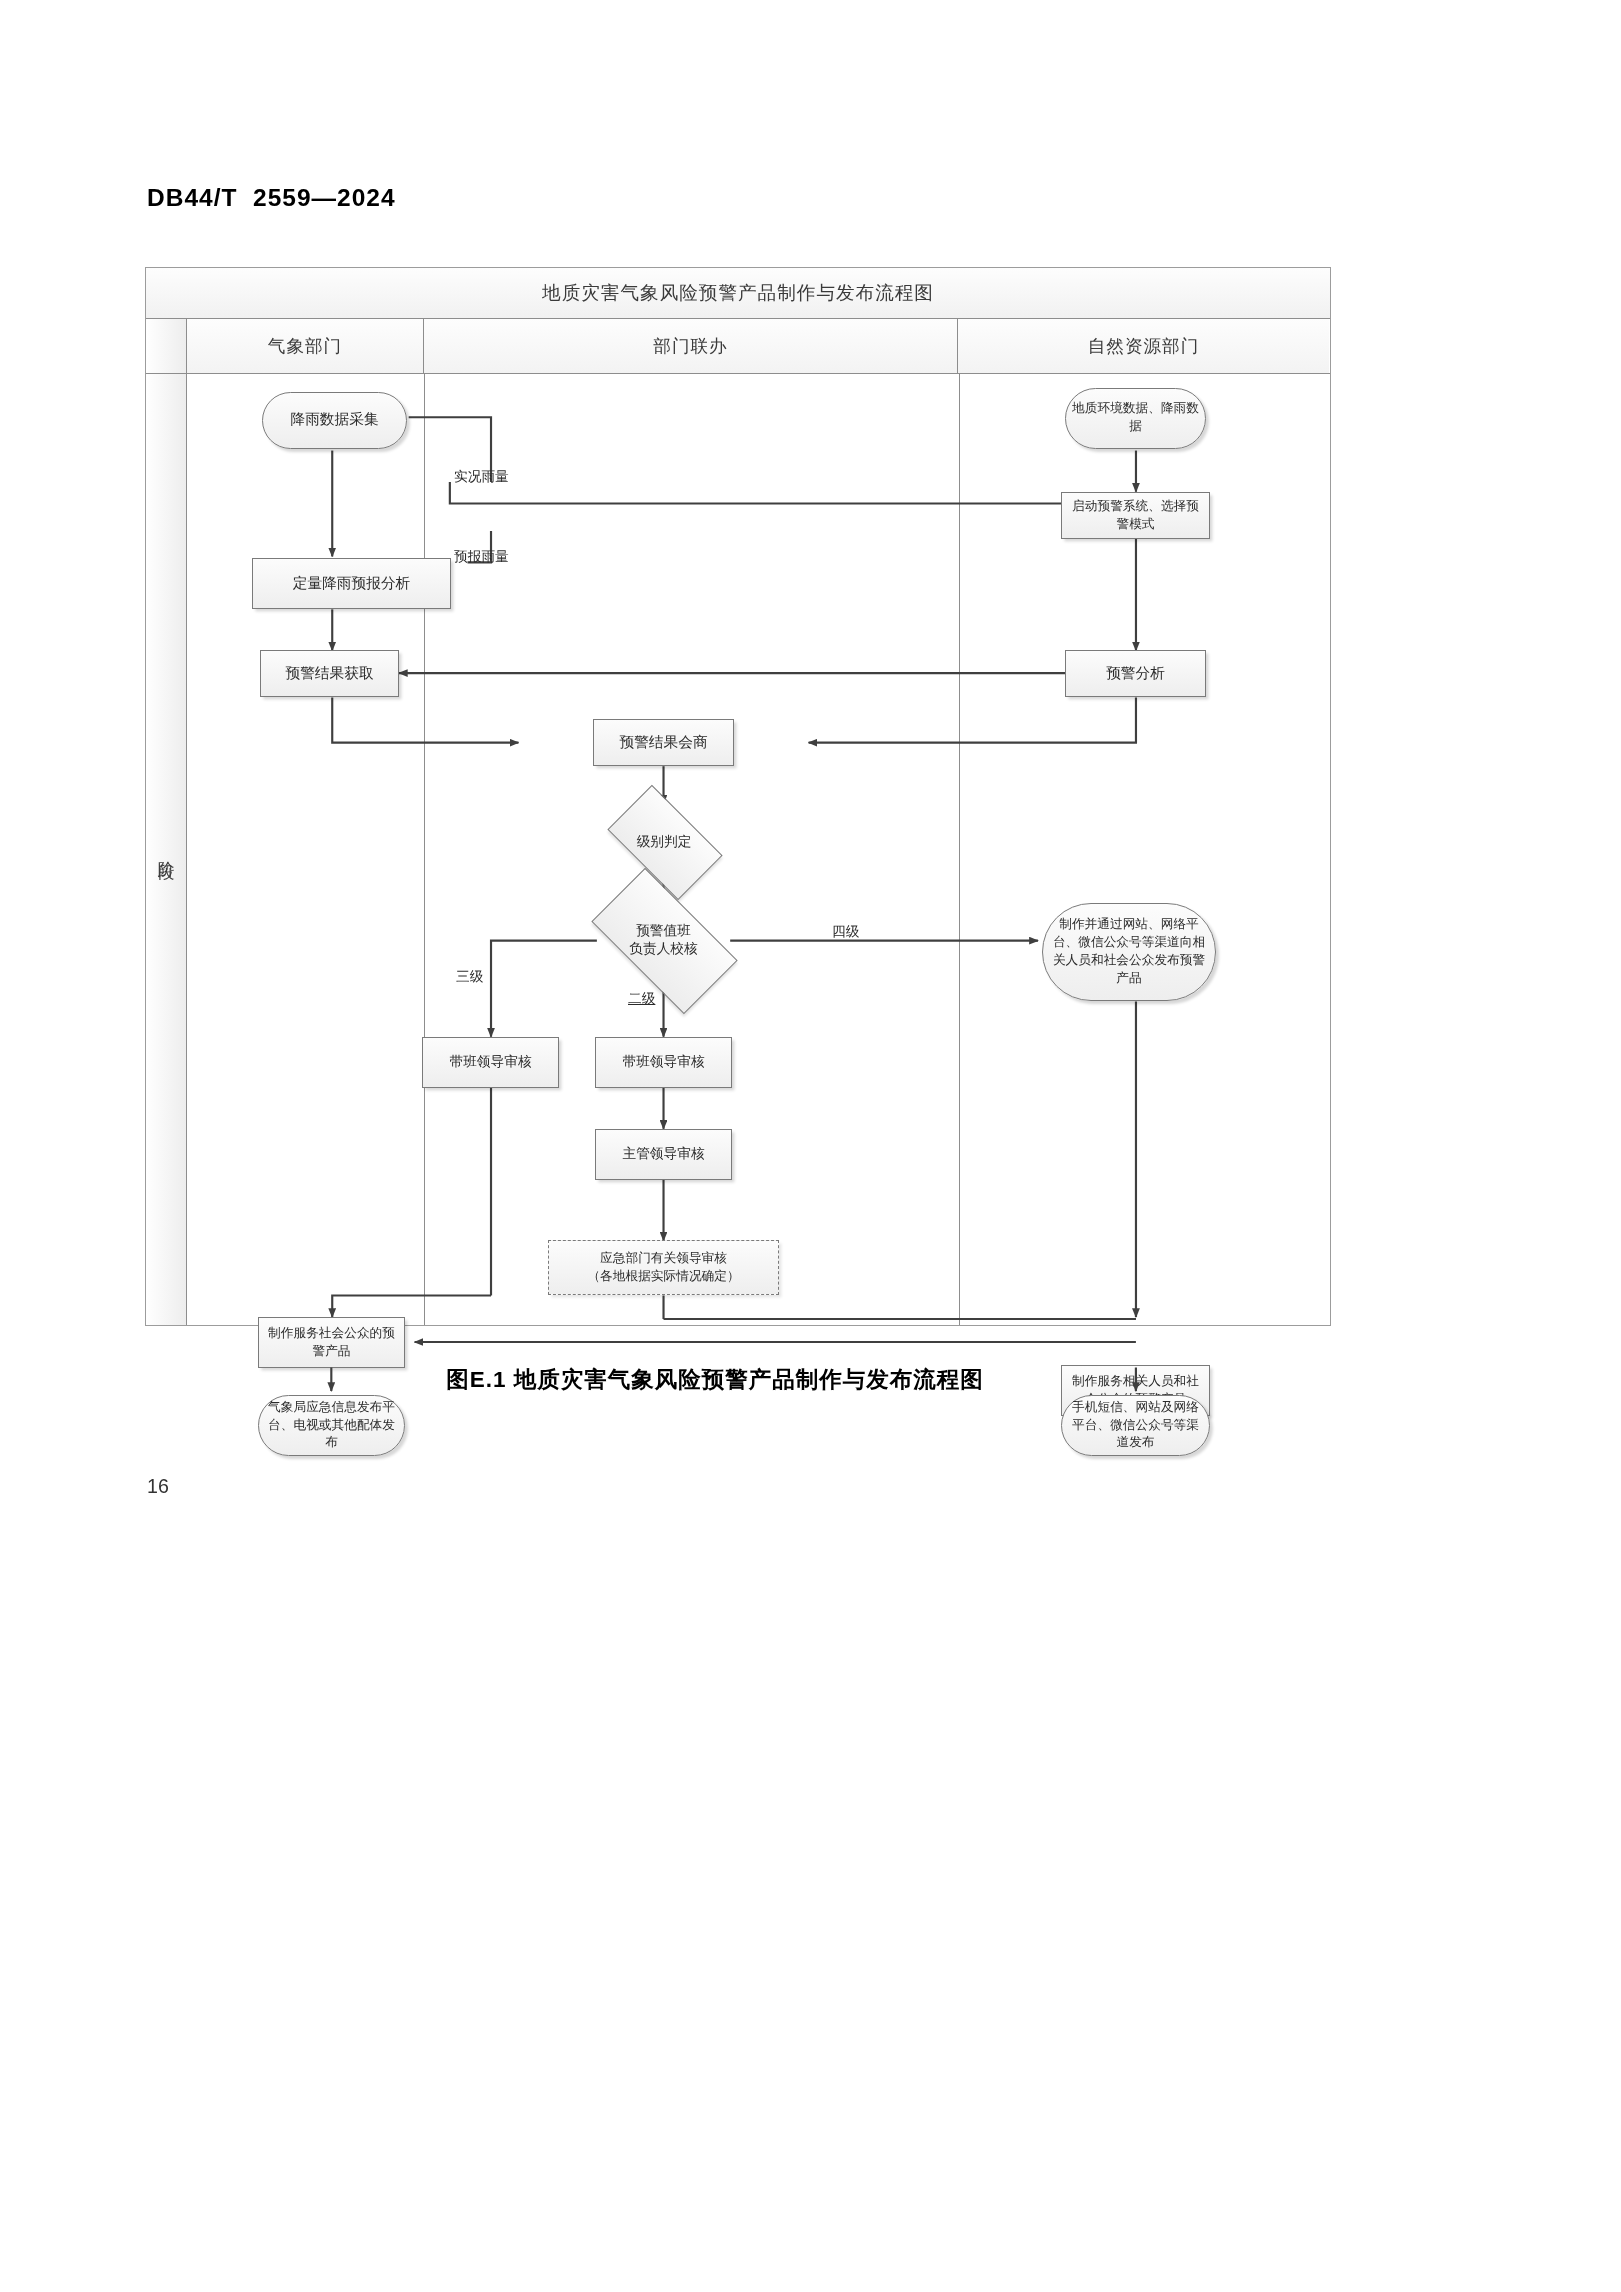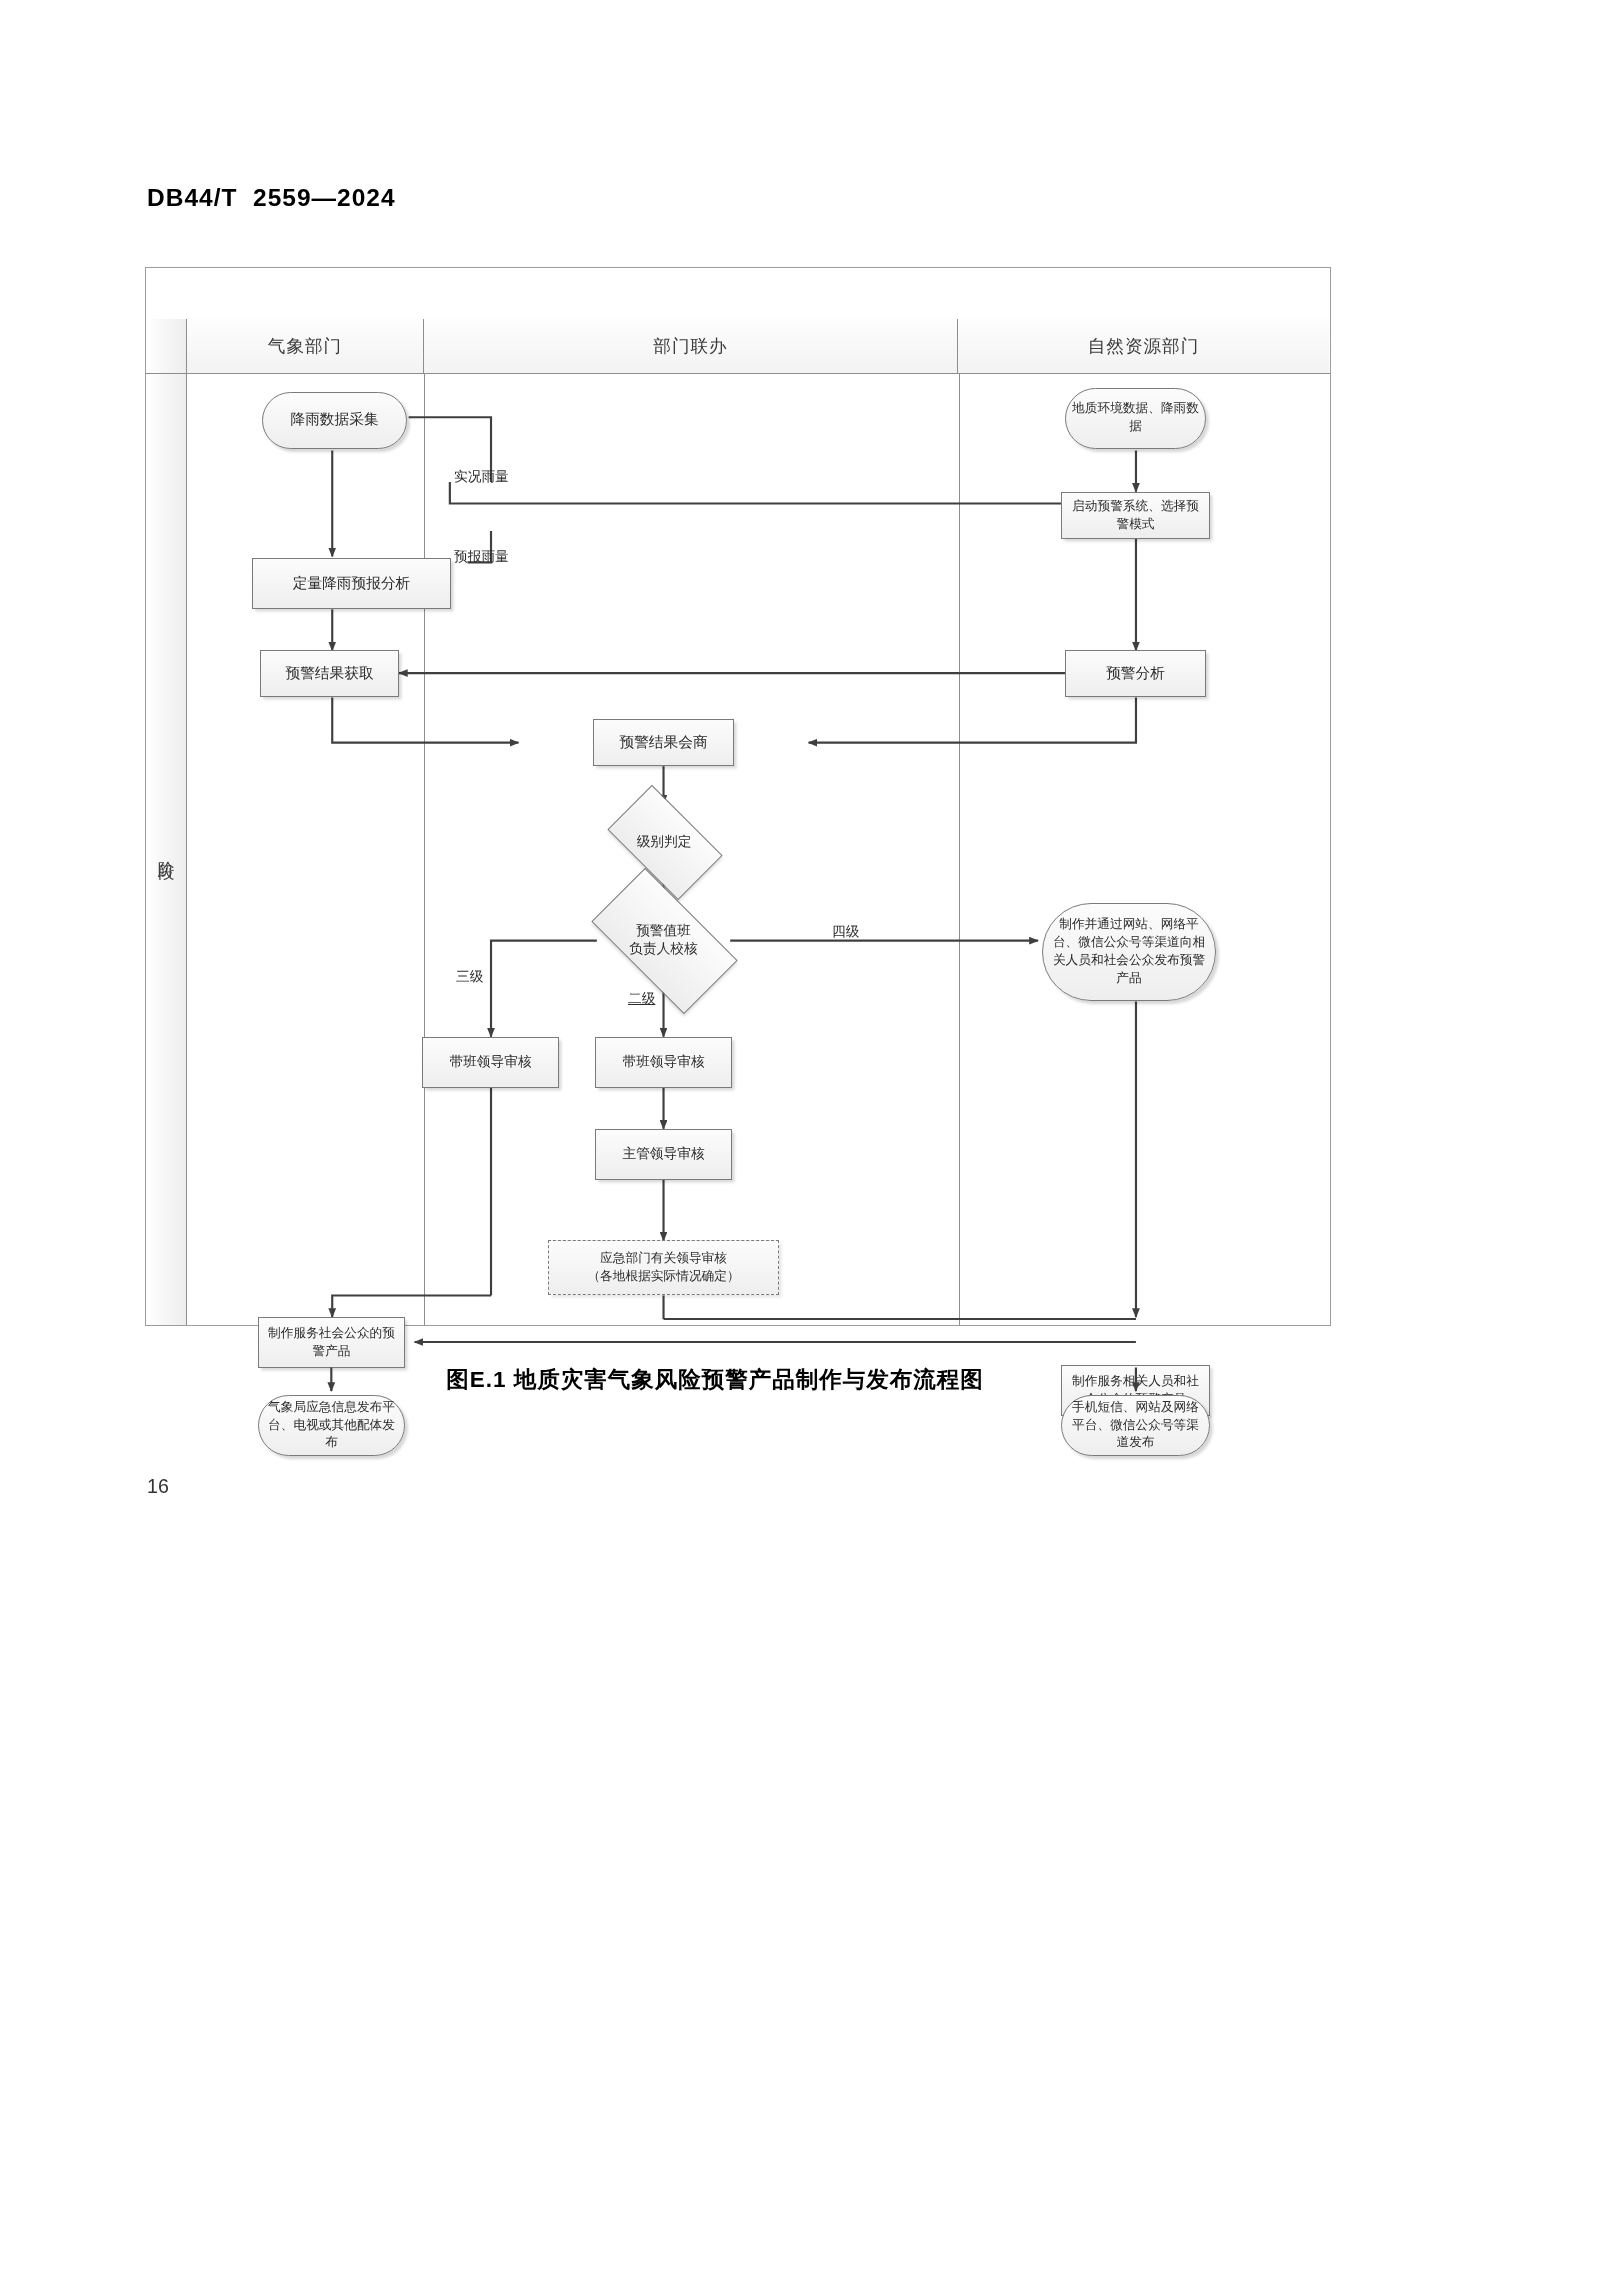--- a/index.html
+++ b/index.html
@@ -150,20 +150,21 @@
 </style>
 </head>
 <body>
 
 <div class="page">
 
   <div class="doc-header">DB44/T  2559—2024</div>
 
   <div class="figure-frame">
 
+    <div class="figure-title-bar">地质灾害气象风险预警产品制作与发布流程图</div>
 
     <div class="lane-head-row">
       <div class="stage-head"></div>
       <div class="lane-head c1">气象部门</div>
       <div class="lane-head c2">部门联办</div>
       <div class="lane-head c3">自然资源部门</div>
     </div>
 
     <div class="lane-body">
 

